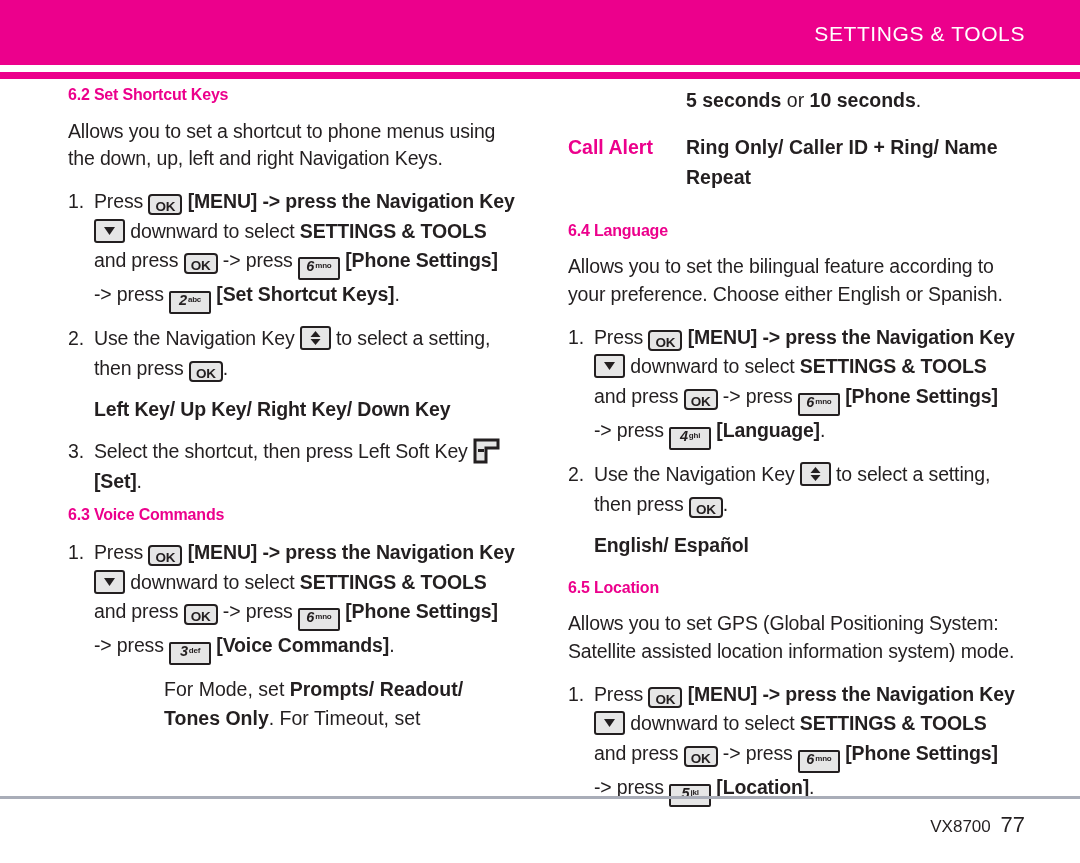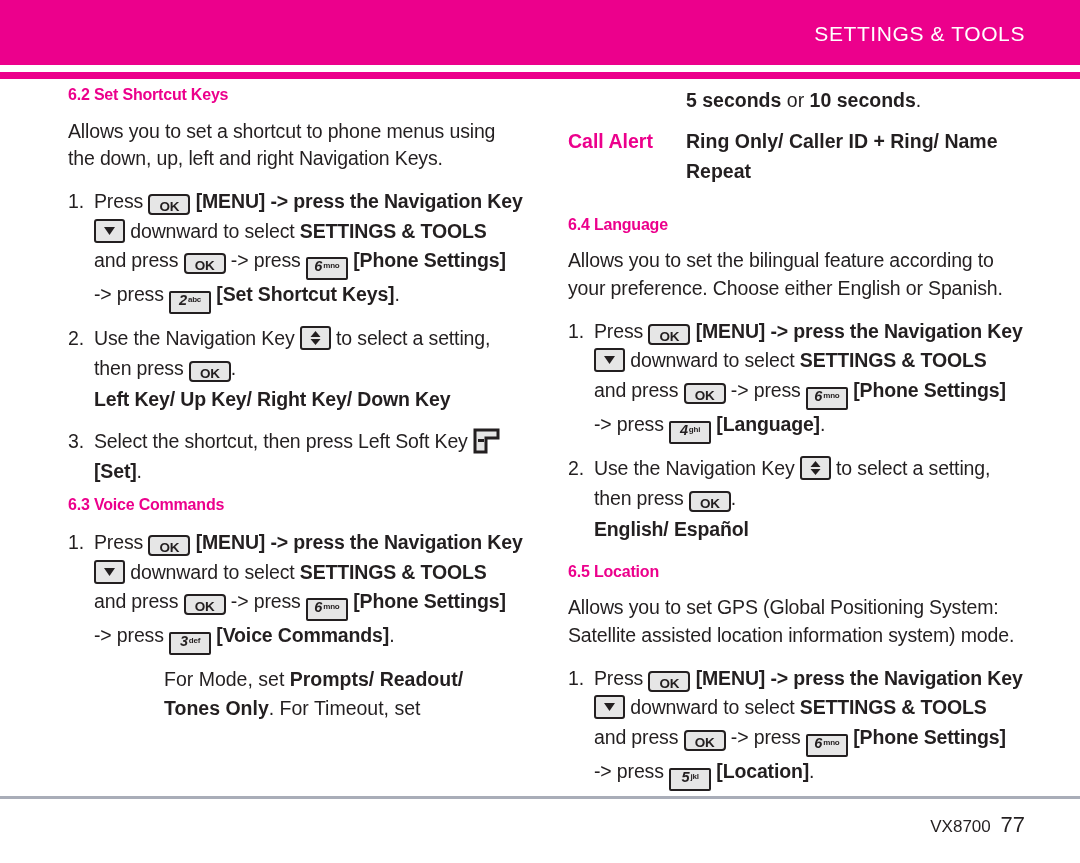--- a/index.html
+++ b/index.html
@@ -46,42 +46,42 @@
   }
   ol.steps{margin:0;padding:0;list-style:none;}
   ol.steps > li{
     font-size:19.5px;line-height:1.52;margin:0 0 10px 0;
     padding-left:26px;position:relative;letter-spacing:-.15px;
   }
   ol.steps > li .num{
     position:absolute;left:0;top:0;
   }
   b,.b{font-weight:bold;}
-  .sub{font-weight:bold;font-size:19.5px;display:block;margin:2px 0 12px 0;}
+  .sub{font-weight:bold;font-size:19.5px;display:block;margin:12px 0 12px 0;}
 
   
   .defrow{display:flex;font-size:19.5px;line-height:1.5;margin-bottom:2px;}
   .defrow .term{color:#ec008c;font-weight:bold;width:118px;flex:0 0 118px;}
   .defrow .desc{font-weight:bold;flex:1;}
   .defcont{margin-left:96px;font-size:19.5px;line-height:1.5;}
 
   .right-indent{margin-left:118px;font-size:19.5px;line-height:1.5;font-weight:bold;}
 
   
   .key{
     display:inline-block;vertical-align:-4px;
     box-sizing:border-box;
     background:#e6e6e6;
     border:2.5px solid #231f20;
     line-height:1;
     text-align:center;
     position:relative;
   }
   .key-ok{
-    width:42px;height:21px;border-radius:4px;
+    width:34px;height:21px;border-radius:4px;
     font-size:13.5px;font-weight:bold;color:#231f20;
     padding-top:4px;letter-spacing:-.3px;
     vertical-align:-3px;
   }
   .key-num{
     width:42px;height:23px;border-radius:2px;
     padding-top:0;
     font-style:italic;font-weight:bold;font-size:14.5px;
     vertical-align:-4px;
   }
@@ -186,21 +186,21 @@
     <b>Tones Only</b><span>. For Timeout, set</span>
   </div>
 </div>
 
 <div class="col col-right">
 
   <div class="right-indent">
     <b>5 seconds</b><span style="font-weight:normal"> or </span><b>10 seconds</b><span style="font-weight:normal">.</span>
   </div>
 
-  <div class="defrow" style="margin-top:12px;">
+  <div class="defrow" style="margin-top:18px;">
     <div class="term">Call Alert</div>
     <div class="desc">Ring Only/ Caller ID + Ring/ Name Repeat</div>
   </div>
 
   <h2 class="sec" style="margin-top:30px;">6.4 Language</h2>
 
   <p class="body">Allows you to set the bilingual feature according to your preference. Choose either English or Spanish.</p>
 
   <ol class="steps">
     <li>

